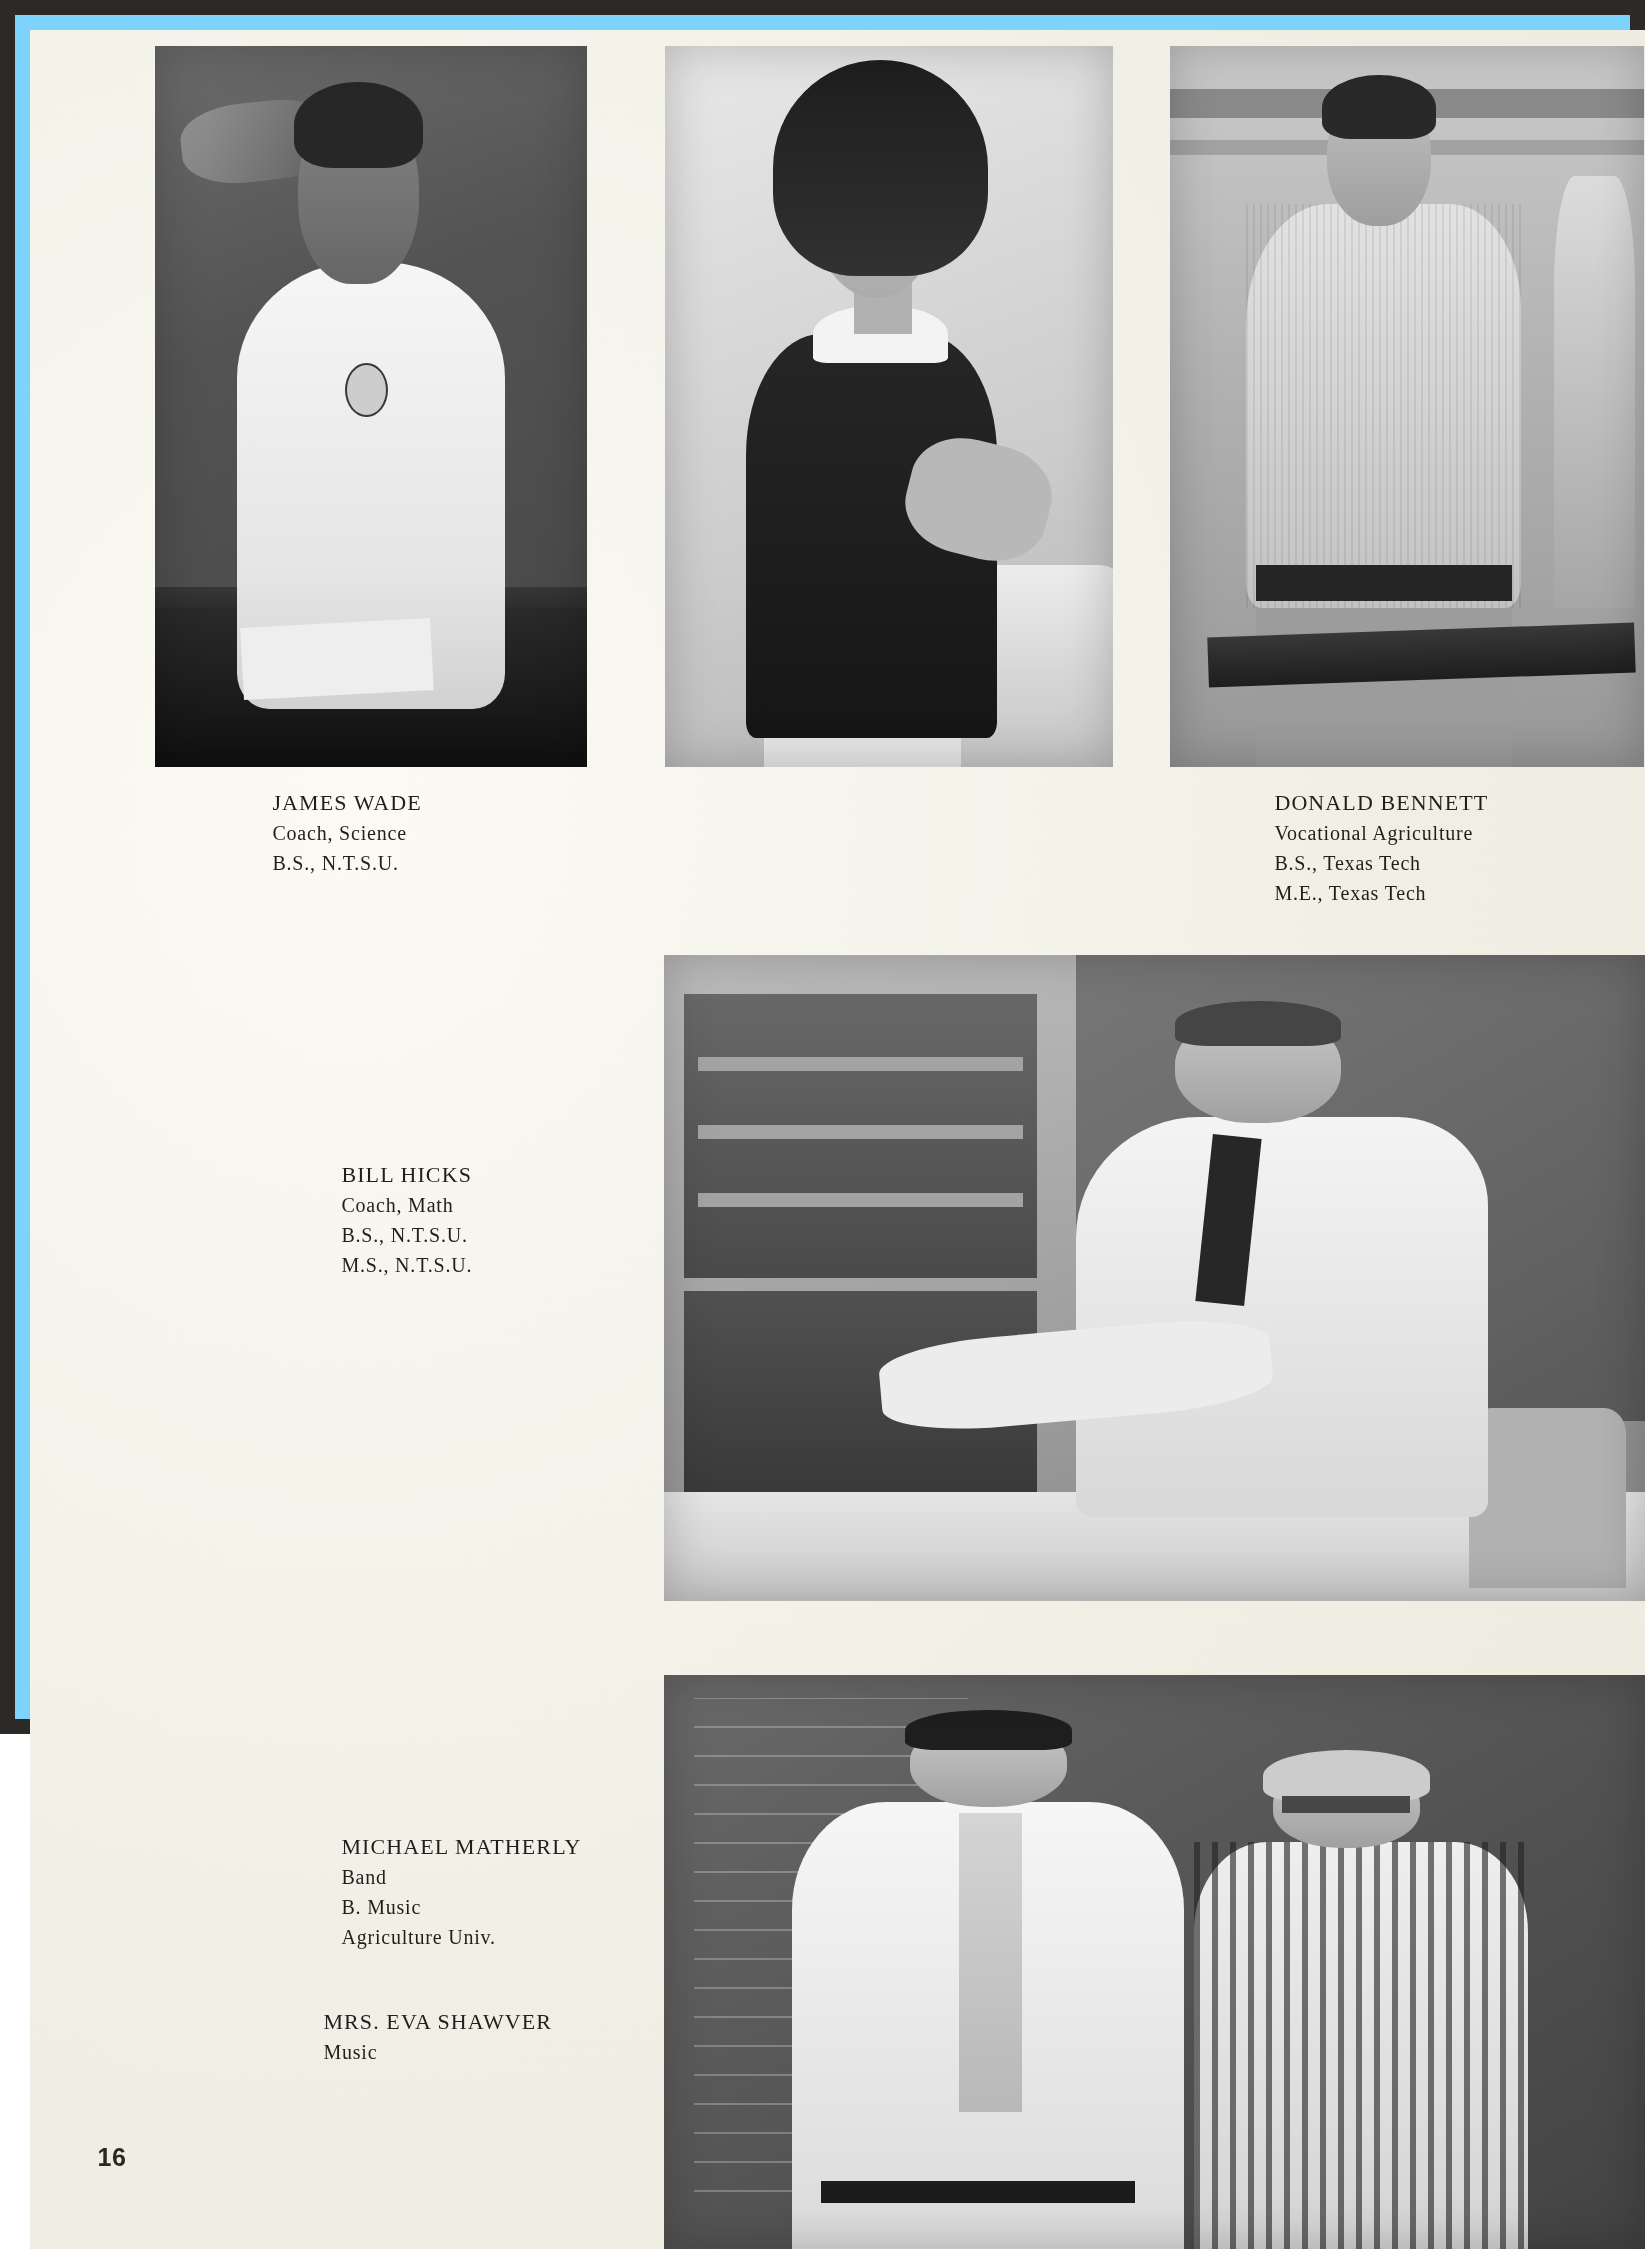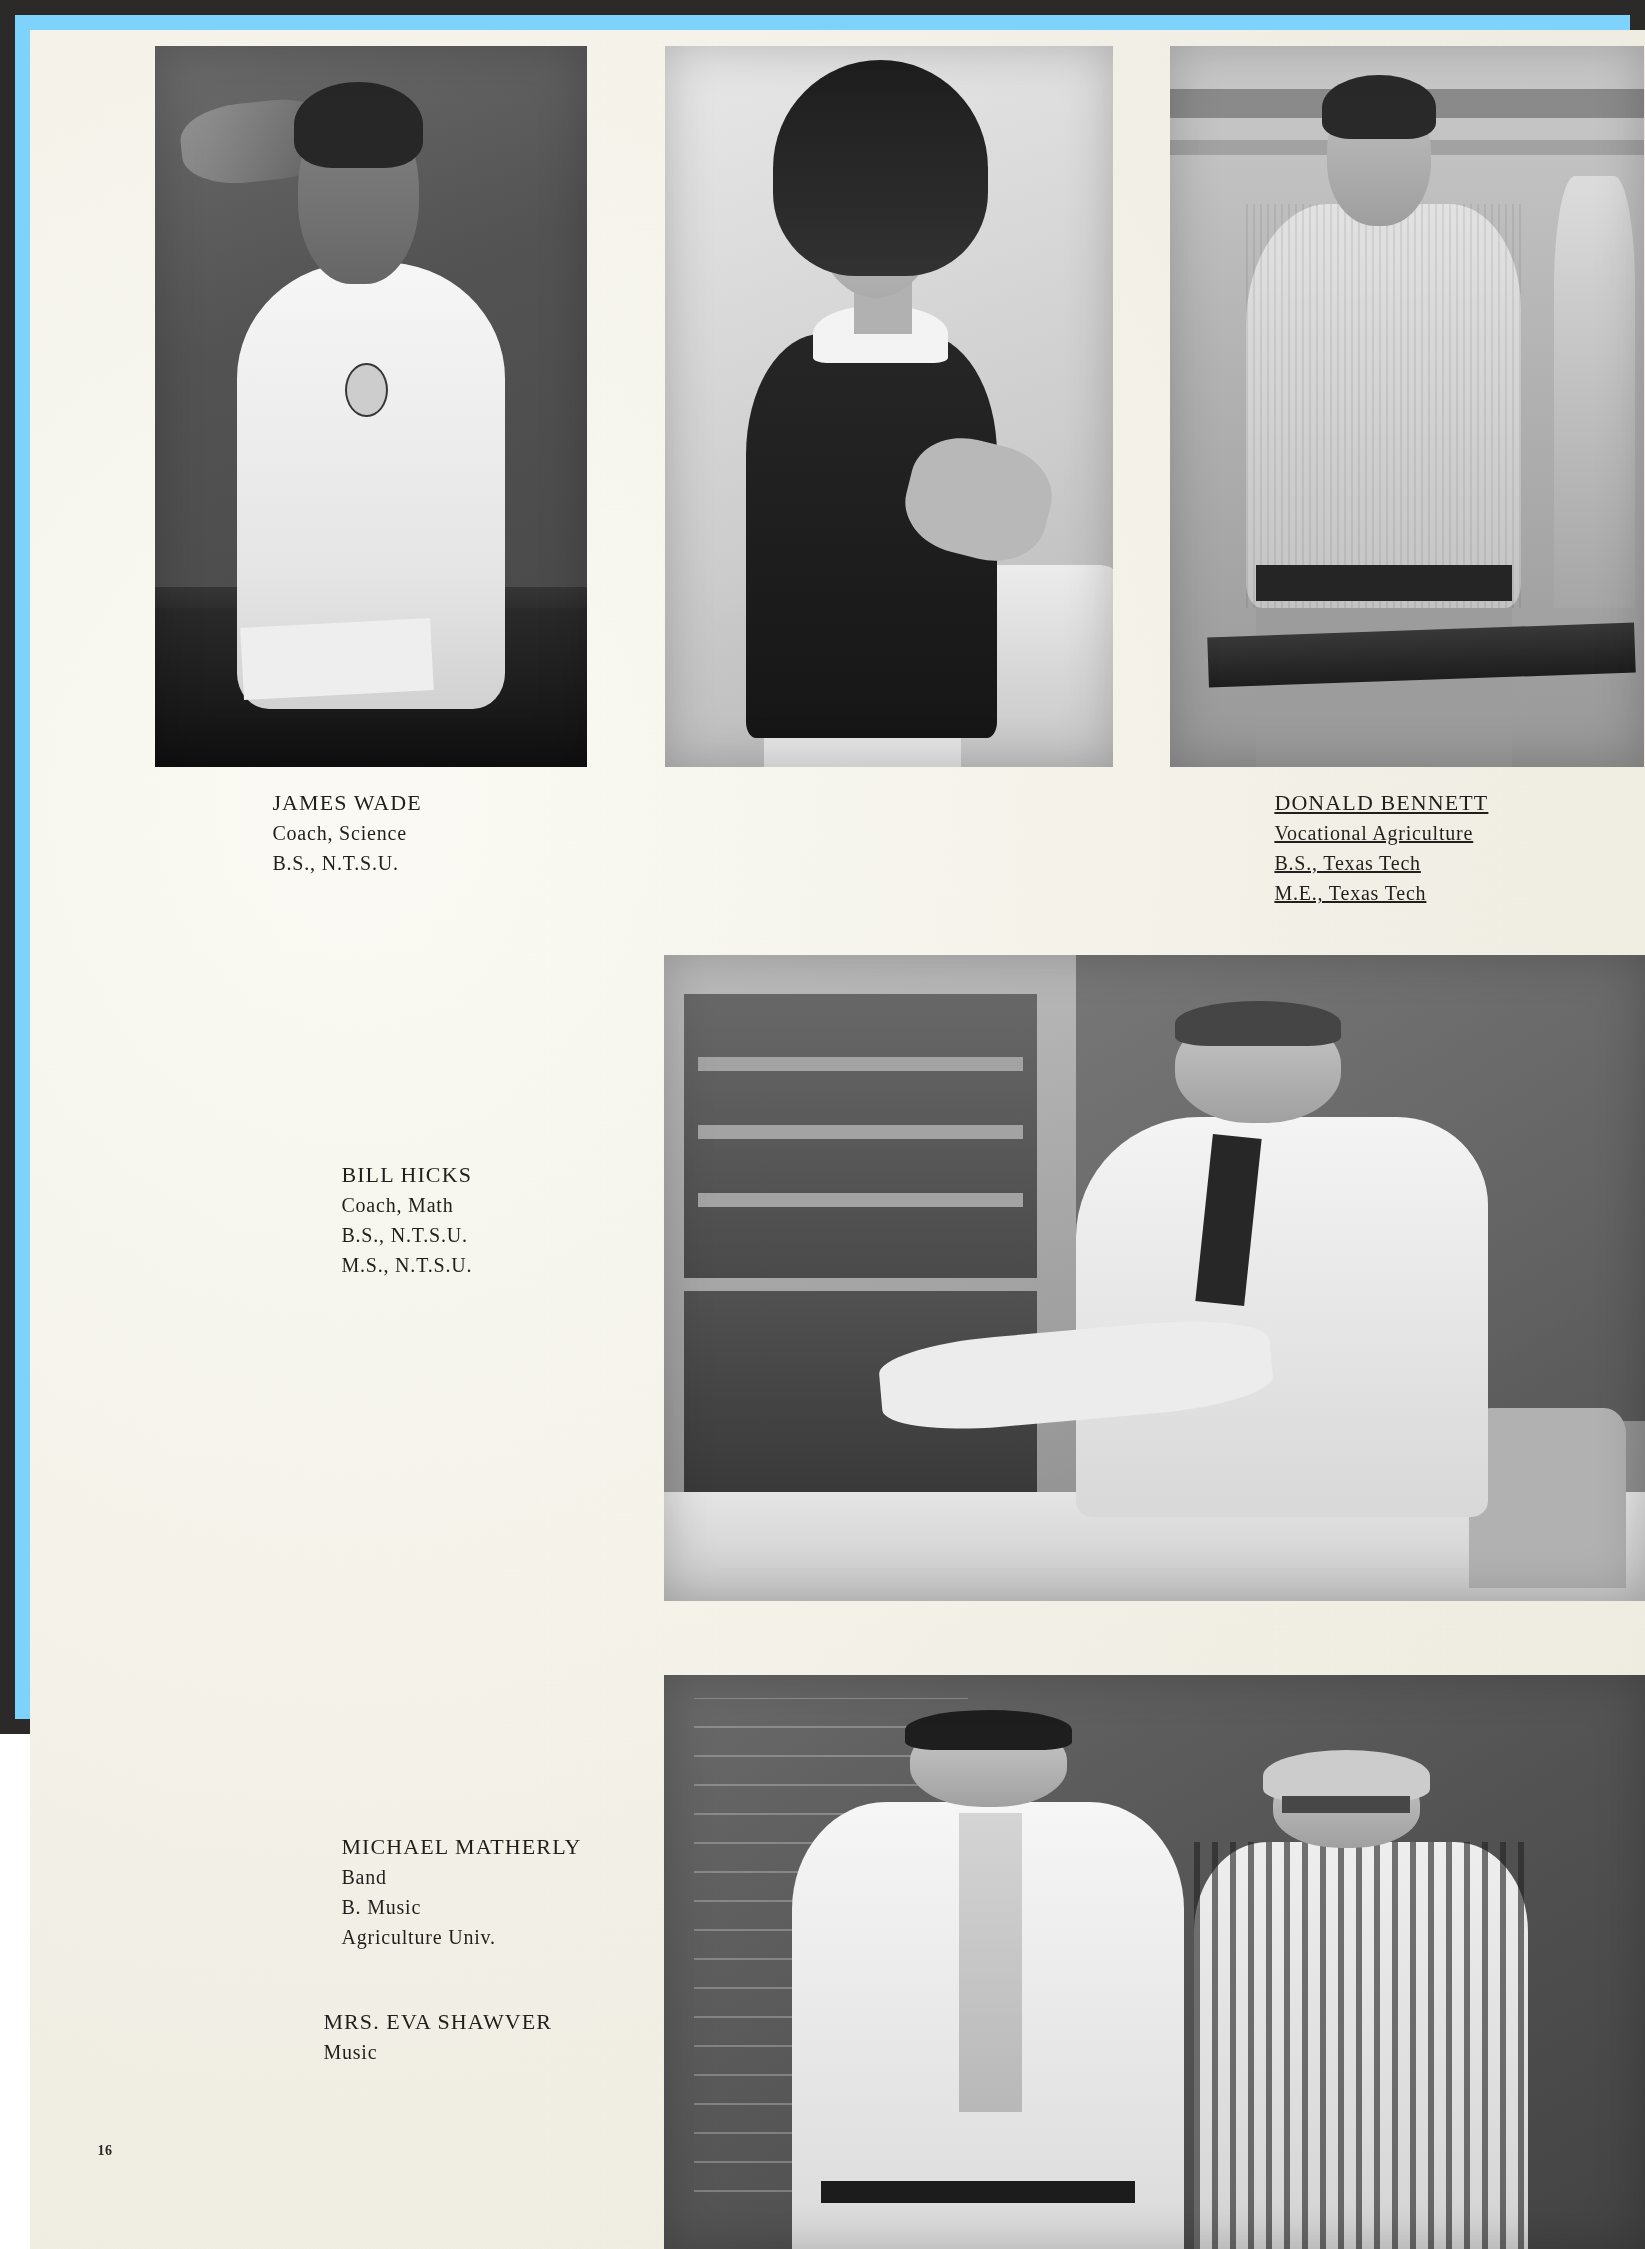--- a/index.html
+++ b/index.html
@@ -74,23 +74,23 @@
     font-size: 20px;
     letter-spacing: 0.8px;
     line-height: 30px;
     white-space: nowrap;
   }
 
   .page-number {
     position: absolute;
     left: 67px;
     top: 2113px;
-    font-family: Liberation Serif, serif;
+    font-family: Liberation Sans, sans-serif;
     font-weight: bold;
-    font-size: 14px;
+    font-size: 25px;
     color: #2a2825;
     letter-spacing: 0.7px;
   }
 
   
   .p1-board { position:absolute; left:0; top:0; width:100%; height:78%;
     background: linear-gradient(160deg,#6f6c63 0%,#56544c 45%,#4d4b44 100%); }
   .p1-board:after{content:"";position:absolute;left:6%;top:10%;width:36%;height:14%;
     border-radius:40%;
     background:linear-gradient(110deg,rgba(255,255,255,.30),rgba(255,255,255,0));
@@ -267,21 +267,21 @@
         </div>
       </div>
 
       <div class="caption" style="left:242px; top:757px;">
         <div class="nm">JAMES WADE</div>
         <div class="ln">Coach, Science</div>
         <div class="ln">B.S., N.T.S.U.</div>
       </div>
 
 
-      <div class="caption" style="left:1244px; top:757px;text-decoration:underline;">
+      <div class="caption" style="left:1244px; top:757px;">
         <div class="nm">DONALD BENNETT</div>
         <div class="ln">Vocational Agriculture</div>
         <div class="ln">B.S., Texas Tech</div>
         <div class="ln">M.E., Texas Tech</div>
       </div>
 
       <div class="photo" style="left:634px; top:925px; width:981px; height:646px;">
         <div class="inner">
           <div class="p4-bg"></div>
           <div class="p4-board"></div>

